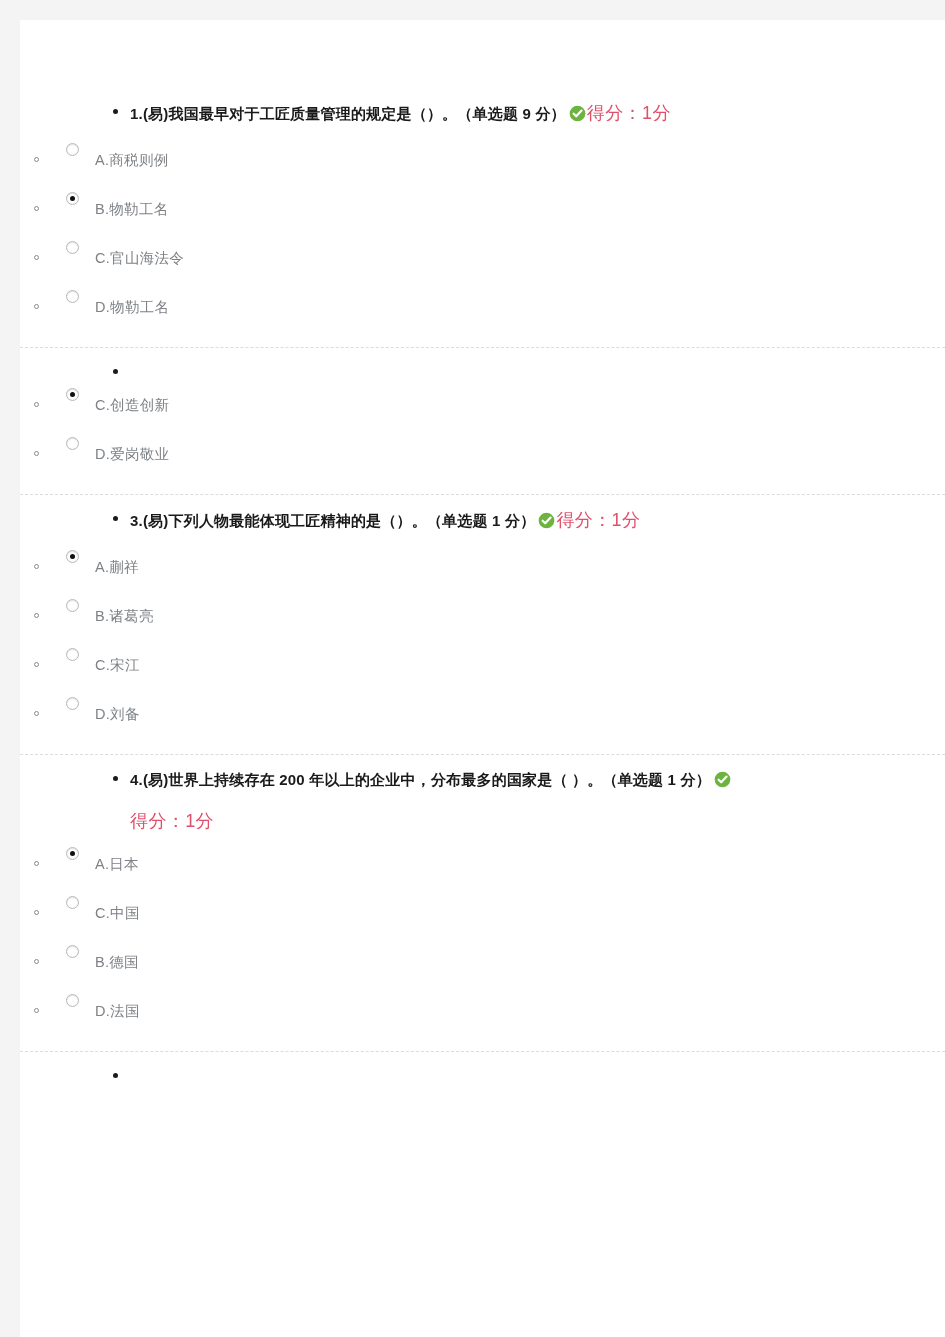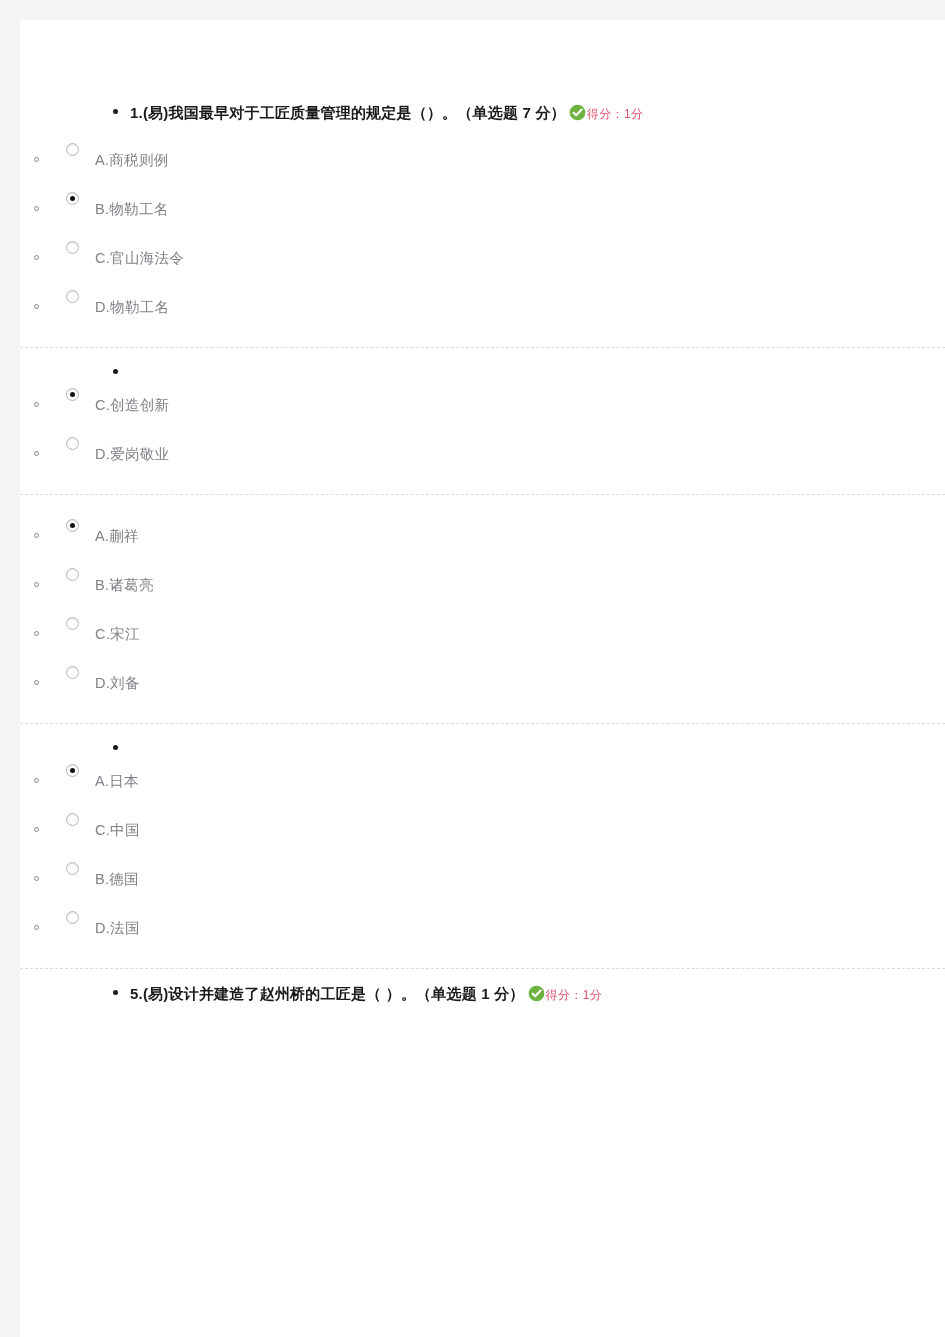--- a/index.html
+++ b/index.html
@@ -72,21 +72,21 @@
   }
   .check-icon {
     display: inline-block;
     vertical-align: -3px;
     margin: 0 1px 0 3px;
     width: 17px;
     height: 17px;
     line-height: 0;
   }
   .score {
-    font-size: 12px;
+    font-size: 18px;
     font-weight: normal;
     color: #e0506b;
     letter-spacing: 0.4px;
   }
   
   .options {
     list-style: none;
     margin: 0;
     padding: 6px 0 6px 0;
   }
@@ -147,21 +147,21 @@
 <body>
 
 <div class="page">
   <div class="quiz" id="quiz-root">
       <div class="question-block">
         <div class="question-row">
           <div class="q-bullet">
             <i></i>
           </div>
           <div class="q-body">
-            <div class="q-text"><span class="qnum">1.</span><span>(易)</span><span>我国最早对于工匠质量管理的规定是（）。（单选题 7 分）</span><span class="check-icon"><svg viewBox="0 0 20 20" width="17" height="17" aria-hidden="true">
+            <div class="q-text"><span class="qnum">1.</span><span>(易)</span><span>我国最早对于工匠质量管理的规定是（）。（单选题 9 分）</span><span class="check-icon"><svg viewBox="0 0 20 20" width="17" height="17" aria-hidden="true">
                   <circle cx="10" cy="10" r="9.2" fill="#6cb33f"></circle>
                   <path d="M5.4 10.2 L8.5 13.3 L14.8 6.6" fill="none" stroke="#ffffff" stroke-width="2.6" stroke-linecap="round" stroke-linejoin="round"></path>
                 </svg></span><span class="score">得分：1分</span></div>
           </div>
         </div>
         <ul class="options">
           <li class="option-row">
             <div class="o-bullet">
               <i></i>
             </div>
@@ -208,95 +208,107 @@
           <li class="option-row">
             <div class="o-bullet">
               <i></i>
             </div>
             <div class="radio"></div>
             <div class="o-text">D.爱岗敬业</div>
           </li>
         </ul>
       </div>
       <div class="question-block">
-        <ul class="options">
-          <li class="option-row">
-            <div class="o-bullet">
-              <i></i>
-            </div>
-            <div class="radio checked"></div>
-            <div class="o-text">A.蒯祥</div>
-          </li>
-          <li class="option-row">
-            <div class="o-bullet">
-              <i></i>
-            </div>
-            <div class="radio"></div>
-            <div class="o-text">B.诸葛亮</div>
-          </li>
-          <li class="option-row">
-            <div class="o-bullet">
-              <i></i>
-            </div>
-            <div class="radio"></div>
-            <div class="o-text">C.宋江</div>
-          </li>
-          <li class="option-row">
-            <div class="o-bullet">
-              <i></i>
-            </div>
-            <div class="radio"></div>
-            <div class="o-text">D.刘备</div>
-          </li>
-        </ul>
-      </div>
-      <div class="question-block">
-        <div class="question-row">
-          <div class="q-bullet">
-            <i></i>
-          </div>
-        </div>
-        <ul class="options">
-          <li class="option-row">
-            <div class="o-bullet">
-              <i></i>
-            </div>
-            <div class="radio checked"></div>
-            <div class="o-text">A.日本</div>
-          </li>
-          <li class="option-row">
-            <div class="o-bullet">
-              <i></i>
-            </div>
-            <div class="radio"></div>
-            <div class="o-text">C.中国</div>
-          </li>
-          <li class="option-row">
-            <div class="o-bullet">
-              <i></i>
-            </div>
-            <div class="radio"></div>
-            <div class="o-text">B.德国</div>
-          </li>
-          <li class="option-row">
-            <div class="o-bullet">
-              <i></i>
-            </div>
-            <div class="radio"></div>
-            <div class="o-text">D.法国</div>
-          </li>
-        </ul>
-      </div>
-      <div class="question-block">
         <div class="question-row">
           <div class="q-bullet">
             <i></i>
           </div>
           <div class="q-body">
-            <div class="q-text"><span class="qnum">5.</span><span>(易)</span><span>设计并建造了赵州桥的工匠是（  ）。（单选题 1 分）</span><span class="check-icon"><svg viewBox="0 0 20 20" width="17" height="17" aria-hidden="true">
+            <div class="q-text"><span class="qnum">3.</span><span>(易)</span><span>下列人物最能体现工匠精神的是（）。（单选题 1 分）</span><span class="check-icon"><svg viewBox="0 0 20 20" width="17" height="17" aria-hidden="true">
                   <circle cx="10" cy="10" r="9.2" fill="#6cb33f"></circle>
                   <path d="M5.4 10.2 L8.5 13.3 L14.8 6.6" fill="none" stroke="#ffffff" stroke-width="2.6" stroke-linecap="round" stroke-linejoin="round"></path>
                 </svg></span><span class="score">得分：1分</span></div>
+          </div>
+        </div>
+        <ul class="options">
+          <li class="option-row">
+            <div class="o-bullet">
+              <i></i>
+            </div>
+            <div class="radio checked"></div>
+            <div class="o-text">A.蒯祥</div>
+          </li>
+          <li class="option-row">
+            <div class="o-bullet">
+              <i></i>
+            </div>
+            <div class="radio"></div>
+            <div class="o-text">B.诸葛亮</div>
+          </li>
+          <li class="option-row">
+            <div class="o-bullet">
+              <i></i>
+            </div>
+            <div class="radio"></div>
+            <div class="o-text">C.宋江</div>
+          </li>
+          <li class="option-row">
+            <div class="o-bullet">
+              <i></i>
+            </div>
+            <div class="radio"></div>
+            <div class="o-text">D.刘备</div>
+          </li>
+        </ul>
+      </div>
+      <div class="question-block">
+        <div class="question-row">
+          <div class="q-bullet">
+            <i></i>
+          </div>
+          <div class="q-body">
+            <div class="q-text"><span class="qnum">4.</span><span>(易)</span><span>世界上持续存在 200 年以上的企业中，分布最多的国家是（  ）。（单选题 1 分）</span><span class="check-icon"><svg viewBox="0 0 20 20" width="17" height="17" aria-hidden="true">
+                  <circle cx="10" cy="10" r="9.2" fill="#6cb33f"></circle>
+                  <path d="M5.4 10.2 L8.5 13.3 L14.8 6.6" fill="none" stroke="#ffffff" stroke-width="2.6" stroke-linecap="round" stroke-linejoin="round"></path>
+                </svg></span><br></div>
+            <div style="margin-top: 14px;"><span class="score">得分：1分</span></div>
+          </div>
+        </div>
+        <ul class="options">
+          <li class="option-row">
+            <div class="o-bullet">
+              <i></i>
+            </div>
+            <div class="radio checked"></div>
+            <div class="o-text">A.日本</div>
+          </li>
+          <li class="option-row">
+            <div class="o-bullet">
+              <i></i>
+            </div>
+            <div class="radio"></div>
+            <div class="o-text">C.中国</div>
+          </li>
+          <li class="option-row">
+            <div class="o-bullet">
+              <i></i>
+            </div>
+            <div class="radio"></div>
+            <div class="o-text">B.德国</div>
+          </li>
+          <li class="option-row">
+            <div class="o-bullet">
+              <i></i>
+            </div>
+            <div class="radio"></div>
+            <div class="o-text">D.法国</div>
+          </li>
+        </ul>
+      </div>
+      <div class="question-block">
+        <div class="question-row">
+          <div class="q-bullet">
+            <i></i>
           </div>
         </div>
       </div>
     </div>
 </div>
 
 </body></html>

